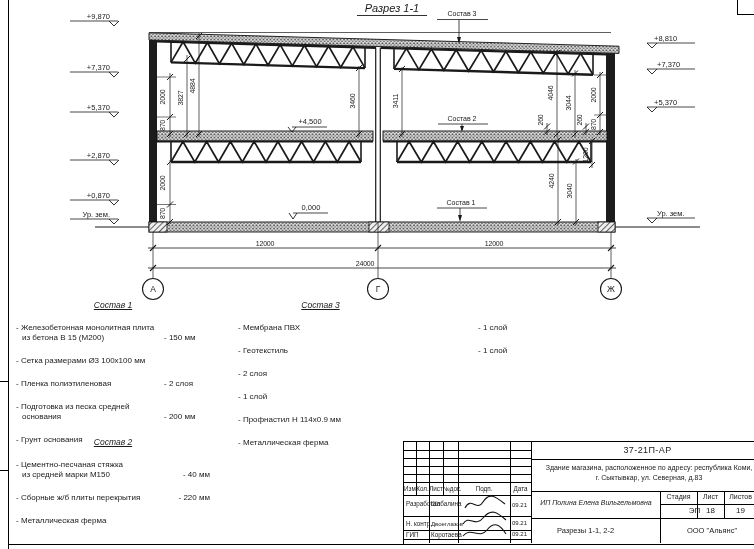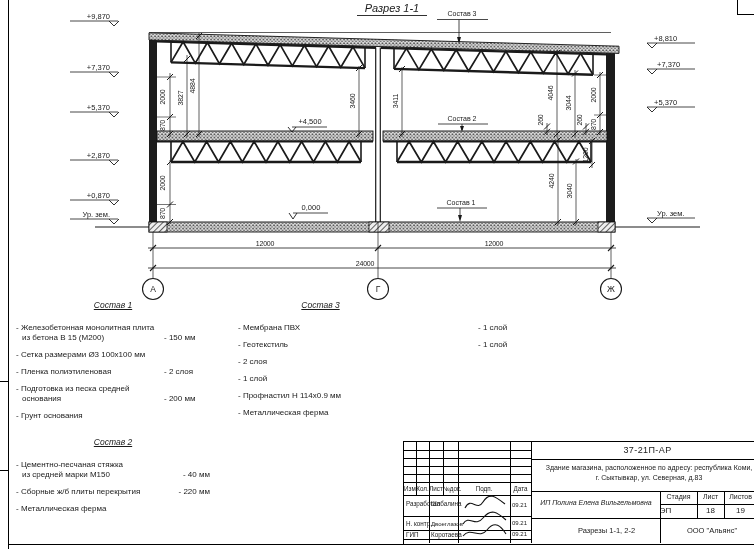--- a/index.html
+++ b/index.html
@@ -7,21 +7,21 @@
   #sheet{position:relative;width:754px;height:549px;}
   svg text{fill:#1a1a1a;}
   .dimt{font-size:7px;letter-spacing:-0.2px;}
   .levt{font-size:7.5px;}
   .leadt{font-size:7px;}
   .axt{font-size:8.5px;}
   .titlet{font-size:11px;font-style:italic;}
   
   .list{position:absolute;font-size:8px;line-height:10px;}
   .lh{font-size:8.5px;font-style:italic;text-decoration:underline;margin-bottom:13px;text-align:center;}
-  .itm{display:flex;align-items:flex-end;margin-top:7px;}
+  .itm{display:flex;align-items:flex-end;margin-top:13px;}
   .itm .l2{padding-left:6px;}
   .val{white-space:nowrap;}
   
   .stamp{position:absolute;left:403px;top:441px;width:360px;height:104px;border:1.5px solid #000;box-sizing:border-box;}
   .stamp .hl{position:absolute;height:1px;background:#000;}
   .stamp .vl{position:absolute;width:1px;background:#000;}
   .stamp .t{position:absolute;white-space:nowrap;}
   .tc{text-align:center;}
   .frame-l{position:absolute;left:8px;top:0;width:1.2px;height:549px;background:#000;}
   .frame-b{position:absolute;left:8px;top:544px;width:746px;height:1.3px;background:#000;}
@@ -387,24 +387,24 @@
     <div class="t" style="left:27px;top:89px;font-size:6.3px">Коротаева</div>
     <div class="t" style="left:108px;top:89px;font-size:6px">09.21</div>
 
     <svg width="52" height="50" style="position:absolute;left:55px;top:52px">
       <path d="M6 14 C12 2 18 18 24 8 S36 2 46 10" stroke="#111" stroke-width="1.1" fill="none"></path>
       <path d="M4 30 C10 20 16 34 24 24 S38 18 47 26" stroke="#111" stroke-width="1.1" fill="none"></path>
       <path d="M4 42 C12 32 20 46 28 36 S42 32 47 40" stroke="#111" stroke-width="1.1" fill="none"></path>
     </svg>
 
     <div class="t tc" style="left:130px;top:57px;width:124px;font-size:7px;font-style:italic">ИП Полина Елена Вильгельмовна</div>
-    <div class="t tc" style="left:138px;top:84px;width:129px;font-size:7.5px">Разрезы 1-1, 2-2</div>
+    <div class="t tc" style="left:117px;top:84px;width:129px;font-size:7.5px">Разрезы 1-1, 2-2</div>
 
     <div class="t tc" style="left:256px;top:51px;width:37px;font-size:7px">Стадия</div>
     <div class="t tc" style="left:293px;top:51px;width:27px;font-size:7px">Лист</div>
     <div class="t tc" style="left:320px;top:51px;width:33px;font-size:7px">Листов</div>
-    <div class="t tc" style="left:243px;top:64px;width:37px;font-size:8px">ЭП</div>
+    <div class="t tc" style="left:272px;top:64px;width:37px;font-size:8px">ЭП</div>
     <div class="t tc" style="left:293px;top:64px;width:27px;font-size:8px">18</div>
     <div class="t tc" style="left:320px;top:64px;width:33px;font-size:8px">19</div>
     <div class="t tc" style="left:256px;top:84px;width:104px;font-size:7.5px">ООО "Альянс"</div>
   </div>
 
 </div>
 
 </body></html>

